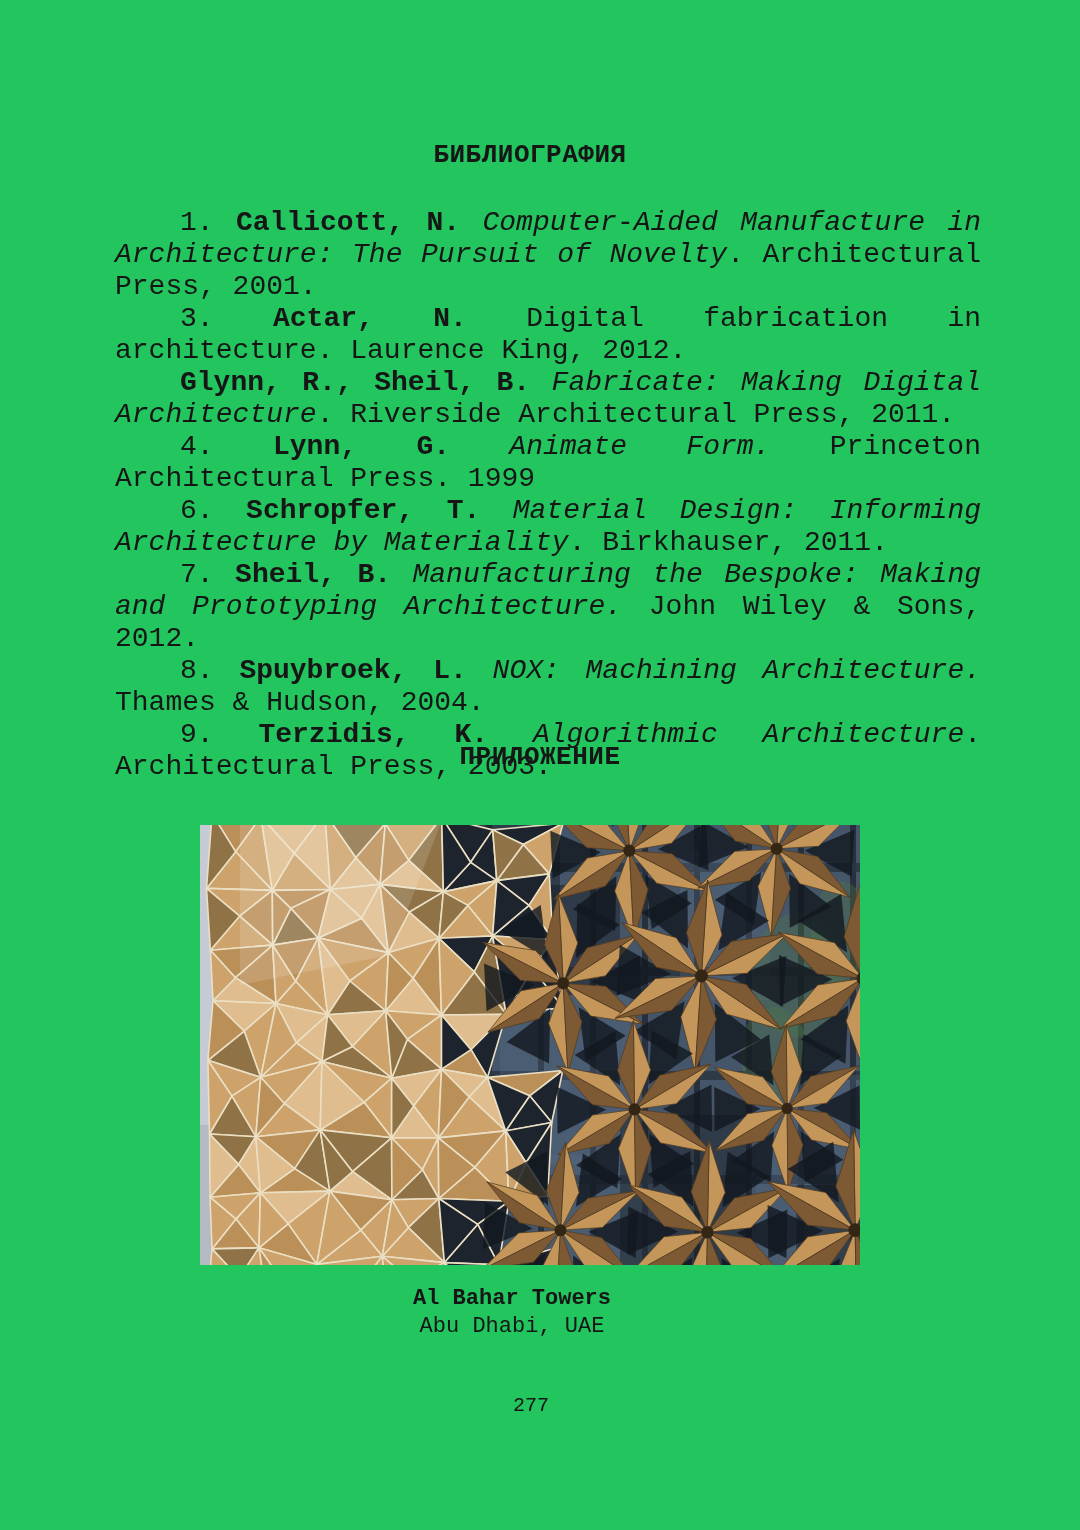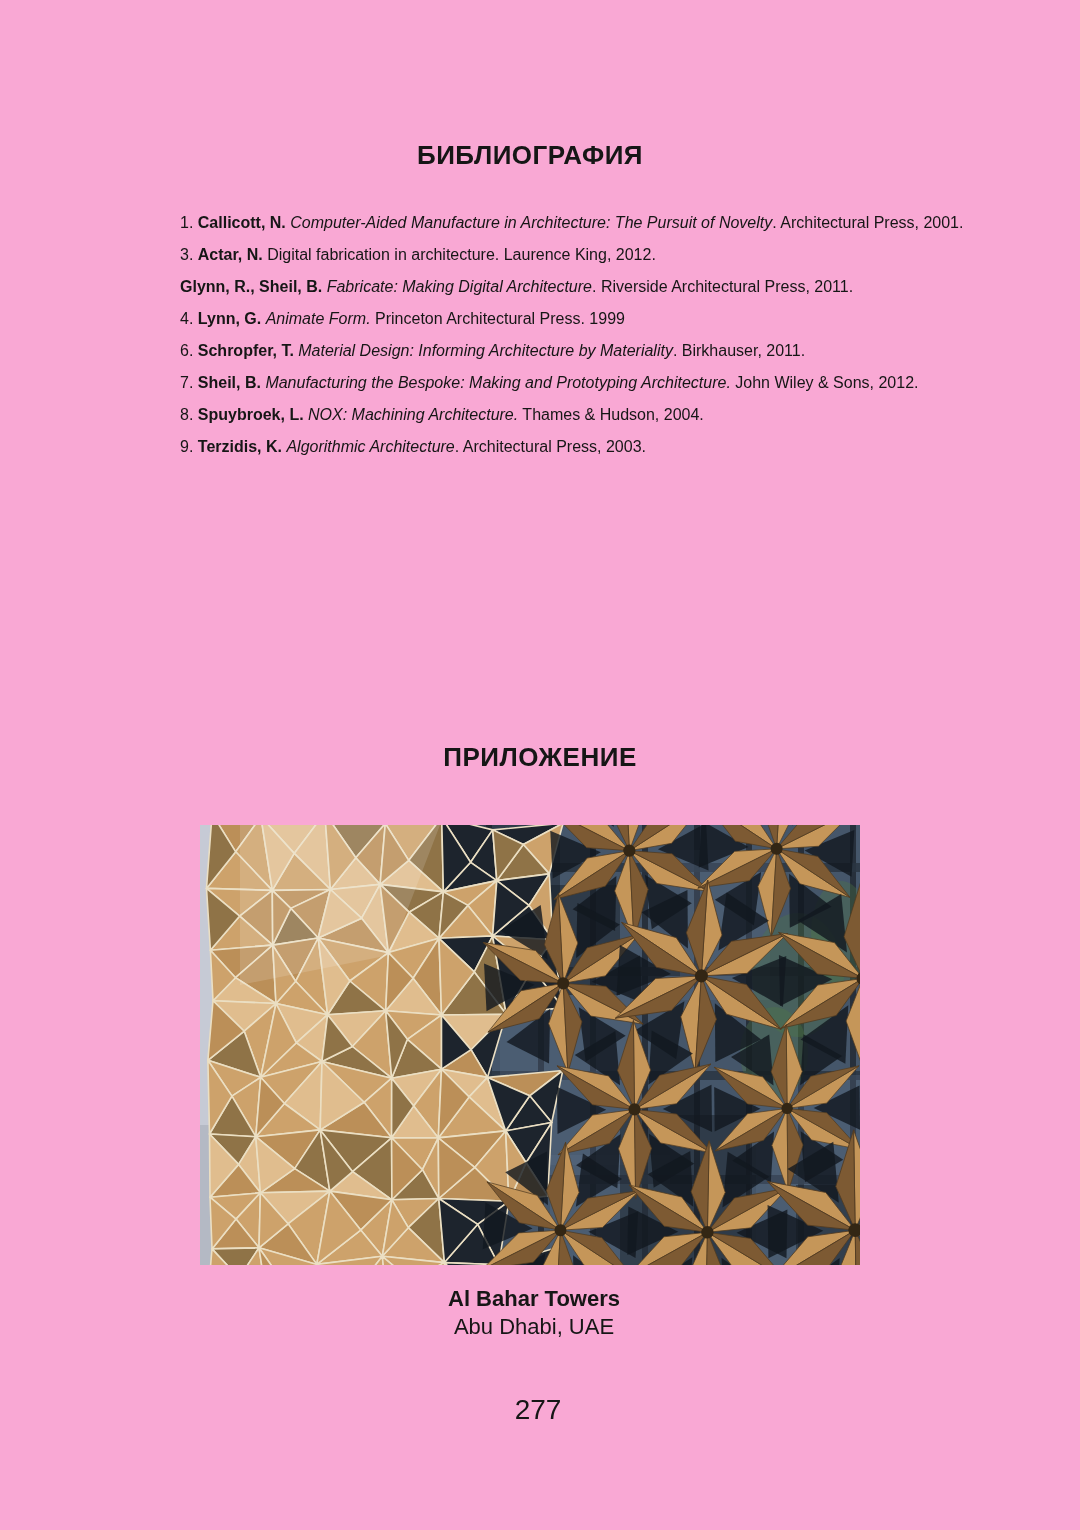--- a/index.html
+++ b/index.html
@@ -1,42 +1,42 @@
 <!DOCTYPE html>
 <html><head>
 <meta charset="utf-8">
 <style>
   html,body{margin:0;padding:0;background:#ffffff;}
   .page{
     position:relative;
     width:1080px;
     height:1530px;
-    background:#f9a8d4;
-    font-family:Liberation Sans, sans-serif;
+    background:#22c55e;
+    font-family:Liberation Mono, monospace;
     color:#161616;
     overflow:hidden;
   }
   .heading{
     position:absolute;
     left:0;
     width:1060px;
     text-align:center;
     font-weight:700;
     font-size:26px;
     letter-spacing:0.5px;
     margin:0;
   }
   #bib-heading{top:140px;}
   #appendix-heading{top:742px; width:1080px;}
   .bib{
     position:absolute;
     left:115px;
     top:207px;
     width:866px;
-    font-size:16px;
+    font-size:28px;
     line-height:32px;
     text-align:justify;
   }
   .bib p{
     margin:0;
     text-indent:65px;
   }
   .seg-normal{font-weight:400;font-style:normal;}
   .seg-bold{font-weight:700;font-style:normal;}
   .seg-italic{font-weight:400;font-style:italic;}
@@ -44,35 +44,35 @@
     position:absolute;
     left:200px;
     top:825px;
     width:660px;
     height:440px;
     margin:0;
   }
   .photo svg{display:block;}
   .caption{
     position:absolute;
-    left:204px;
+    left:182px;
     top:1285px;
     width:660px;
     text-align:center;
     font-size:22px;
     line-height:28px;
   }
   .caption .cap-title{font-weight:700;}
   .page-number{
     position:absolute;
-    left:7px;
+    left:0;
     top:1394px;
     width:1062px;
     text-align:center;
-    font-size:28px;
+    font-size:20px;
   }
 </style>
 </head>
 <body>
 
 <div class="page">
 
   <h1 class="heading" id="bib-heading">БИБЛИОГРАФИЯ</h1>
 
   <div class="bib">

